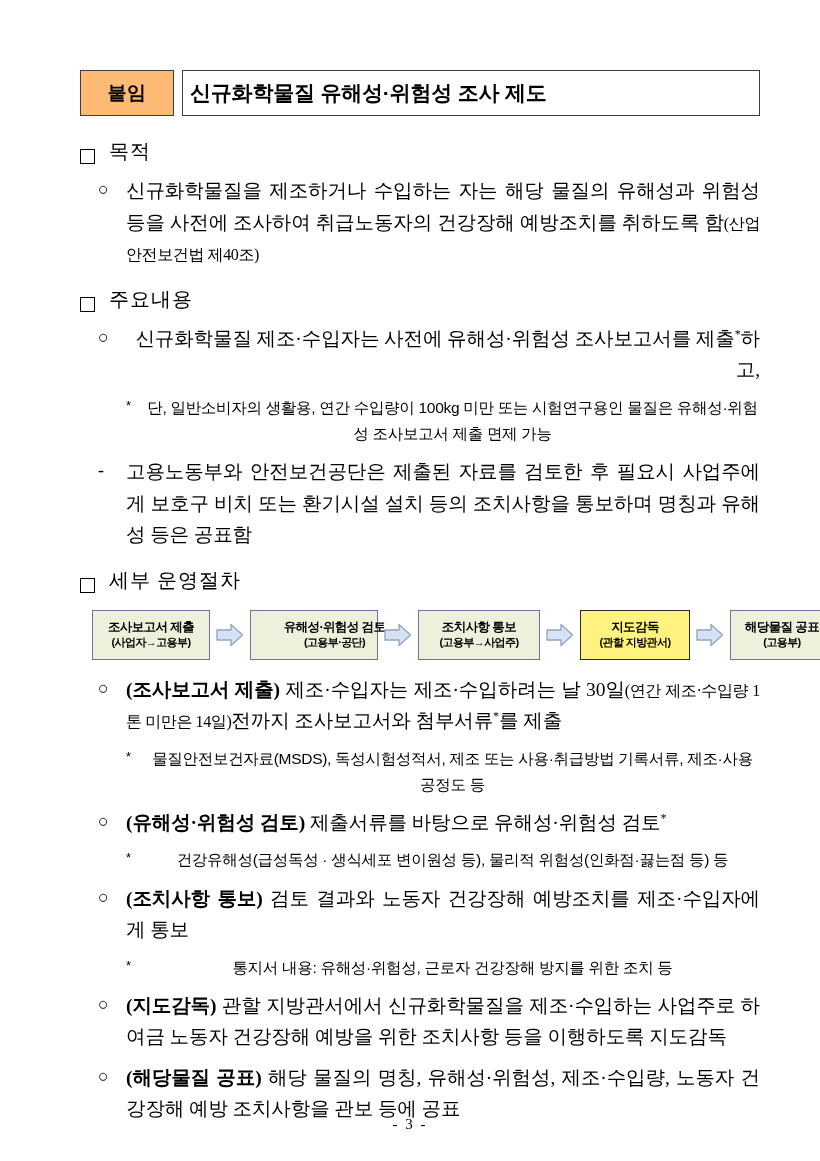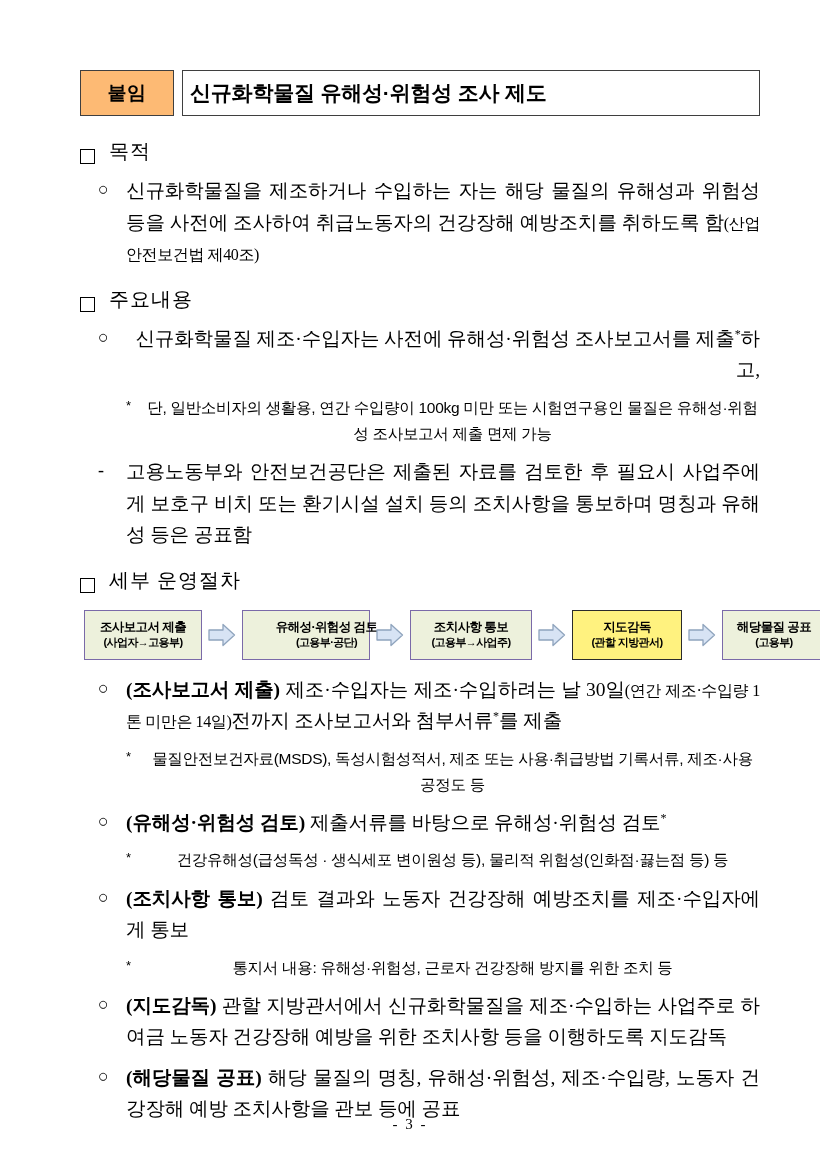--- a/index.html
+++ b/index.html
@@ -132,21 +132,21 @@
     line-height: 1.68;
     letter-spacing: -0.3px;
     font-family: "Liberation Sans", "DejaVu Sans", sans-serif;
     text-align: center;
   }
 
   
   .flow {
     display: flex;
     align-items: center;
-    margin: 14px 0 12px 4px;
+    margin: 14px 0 12px 12px;
     height: 54px;
   }
   .fbox {
     height: 50px;
     box-sizing: border-box;
     border: 1.6px solid #7a6aa8;
     background: #edf1dc;
     display: flex;
     flex-direction: column;
     align-items: center;

